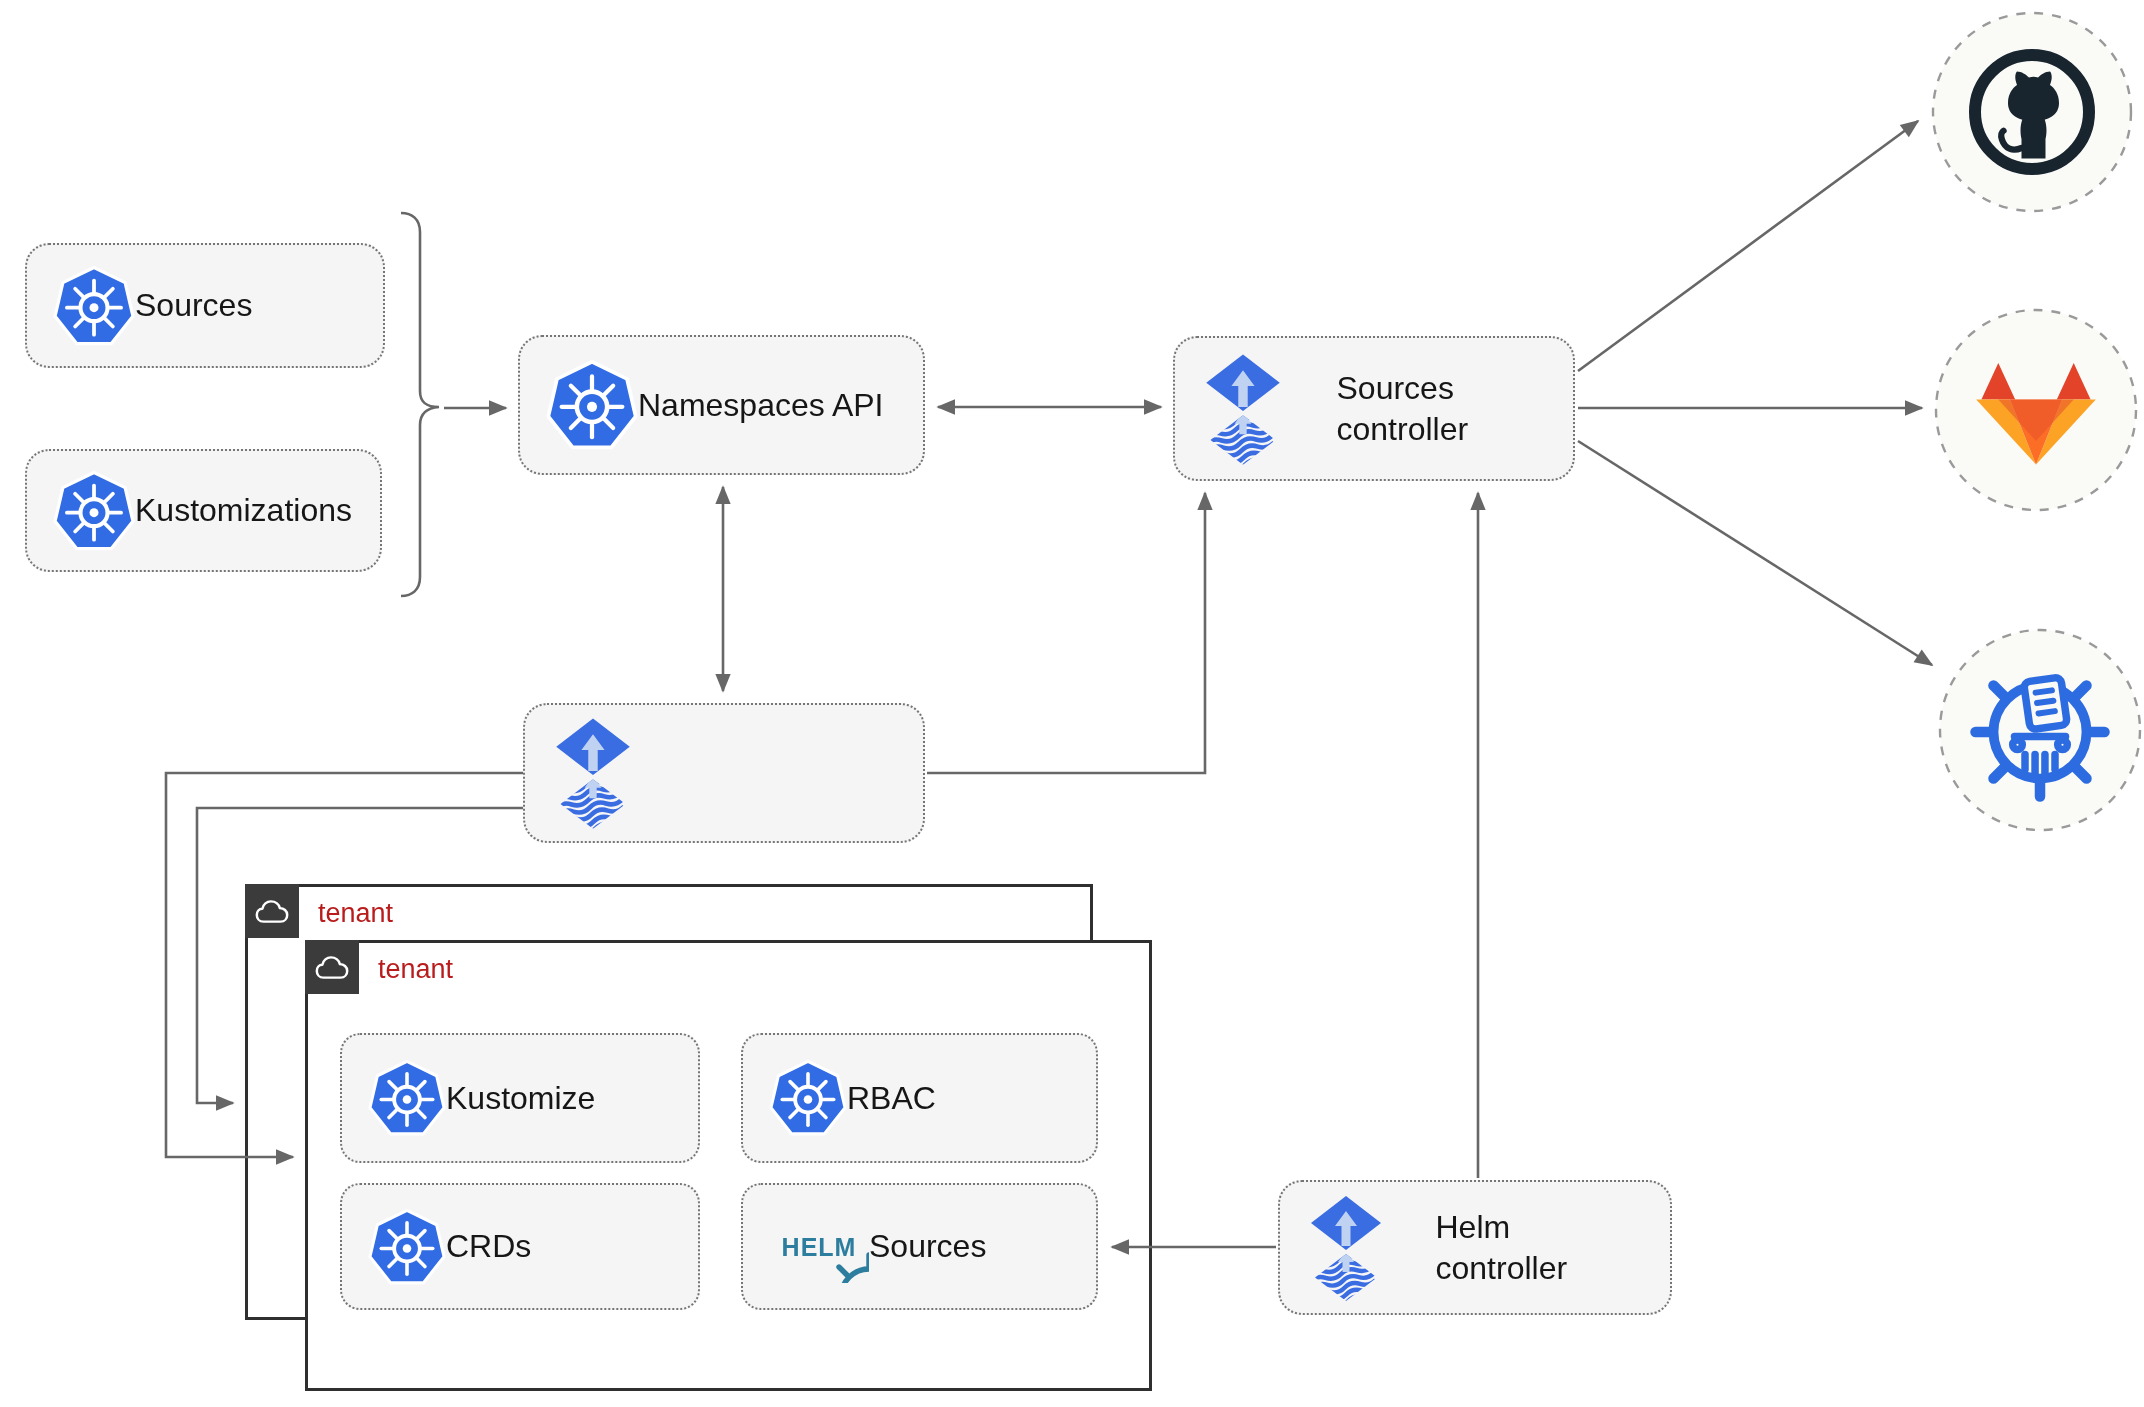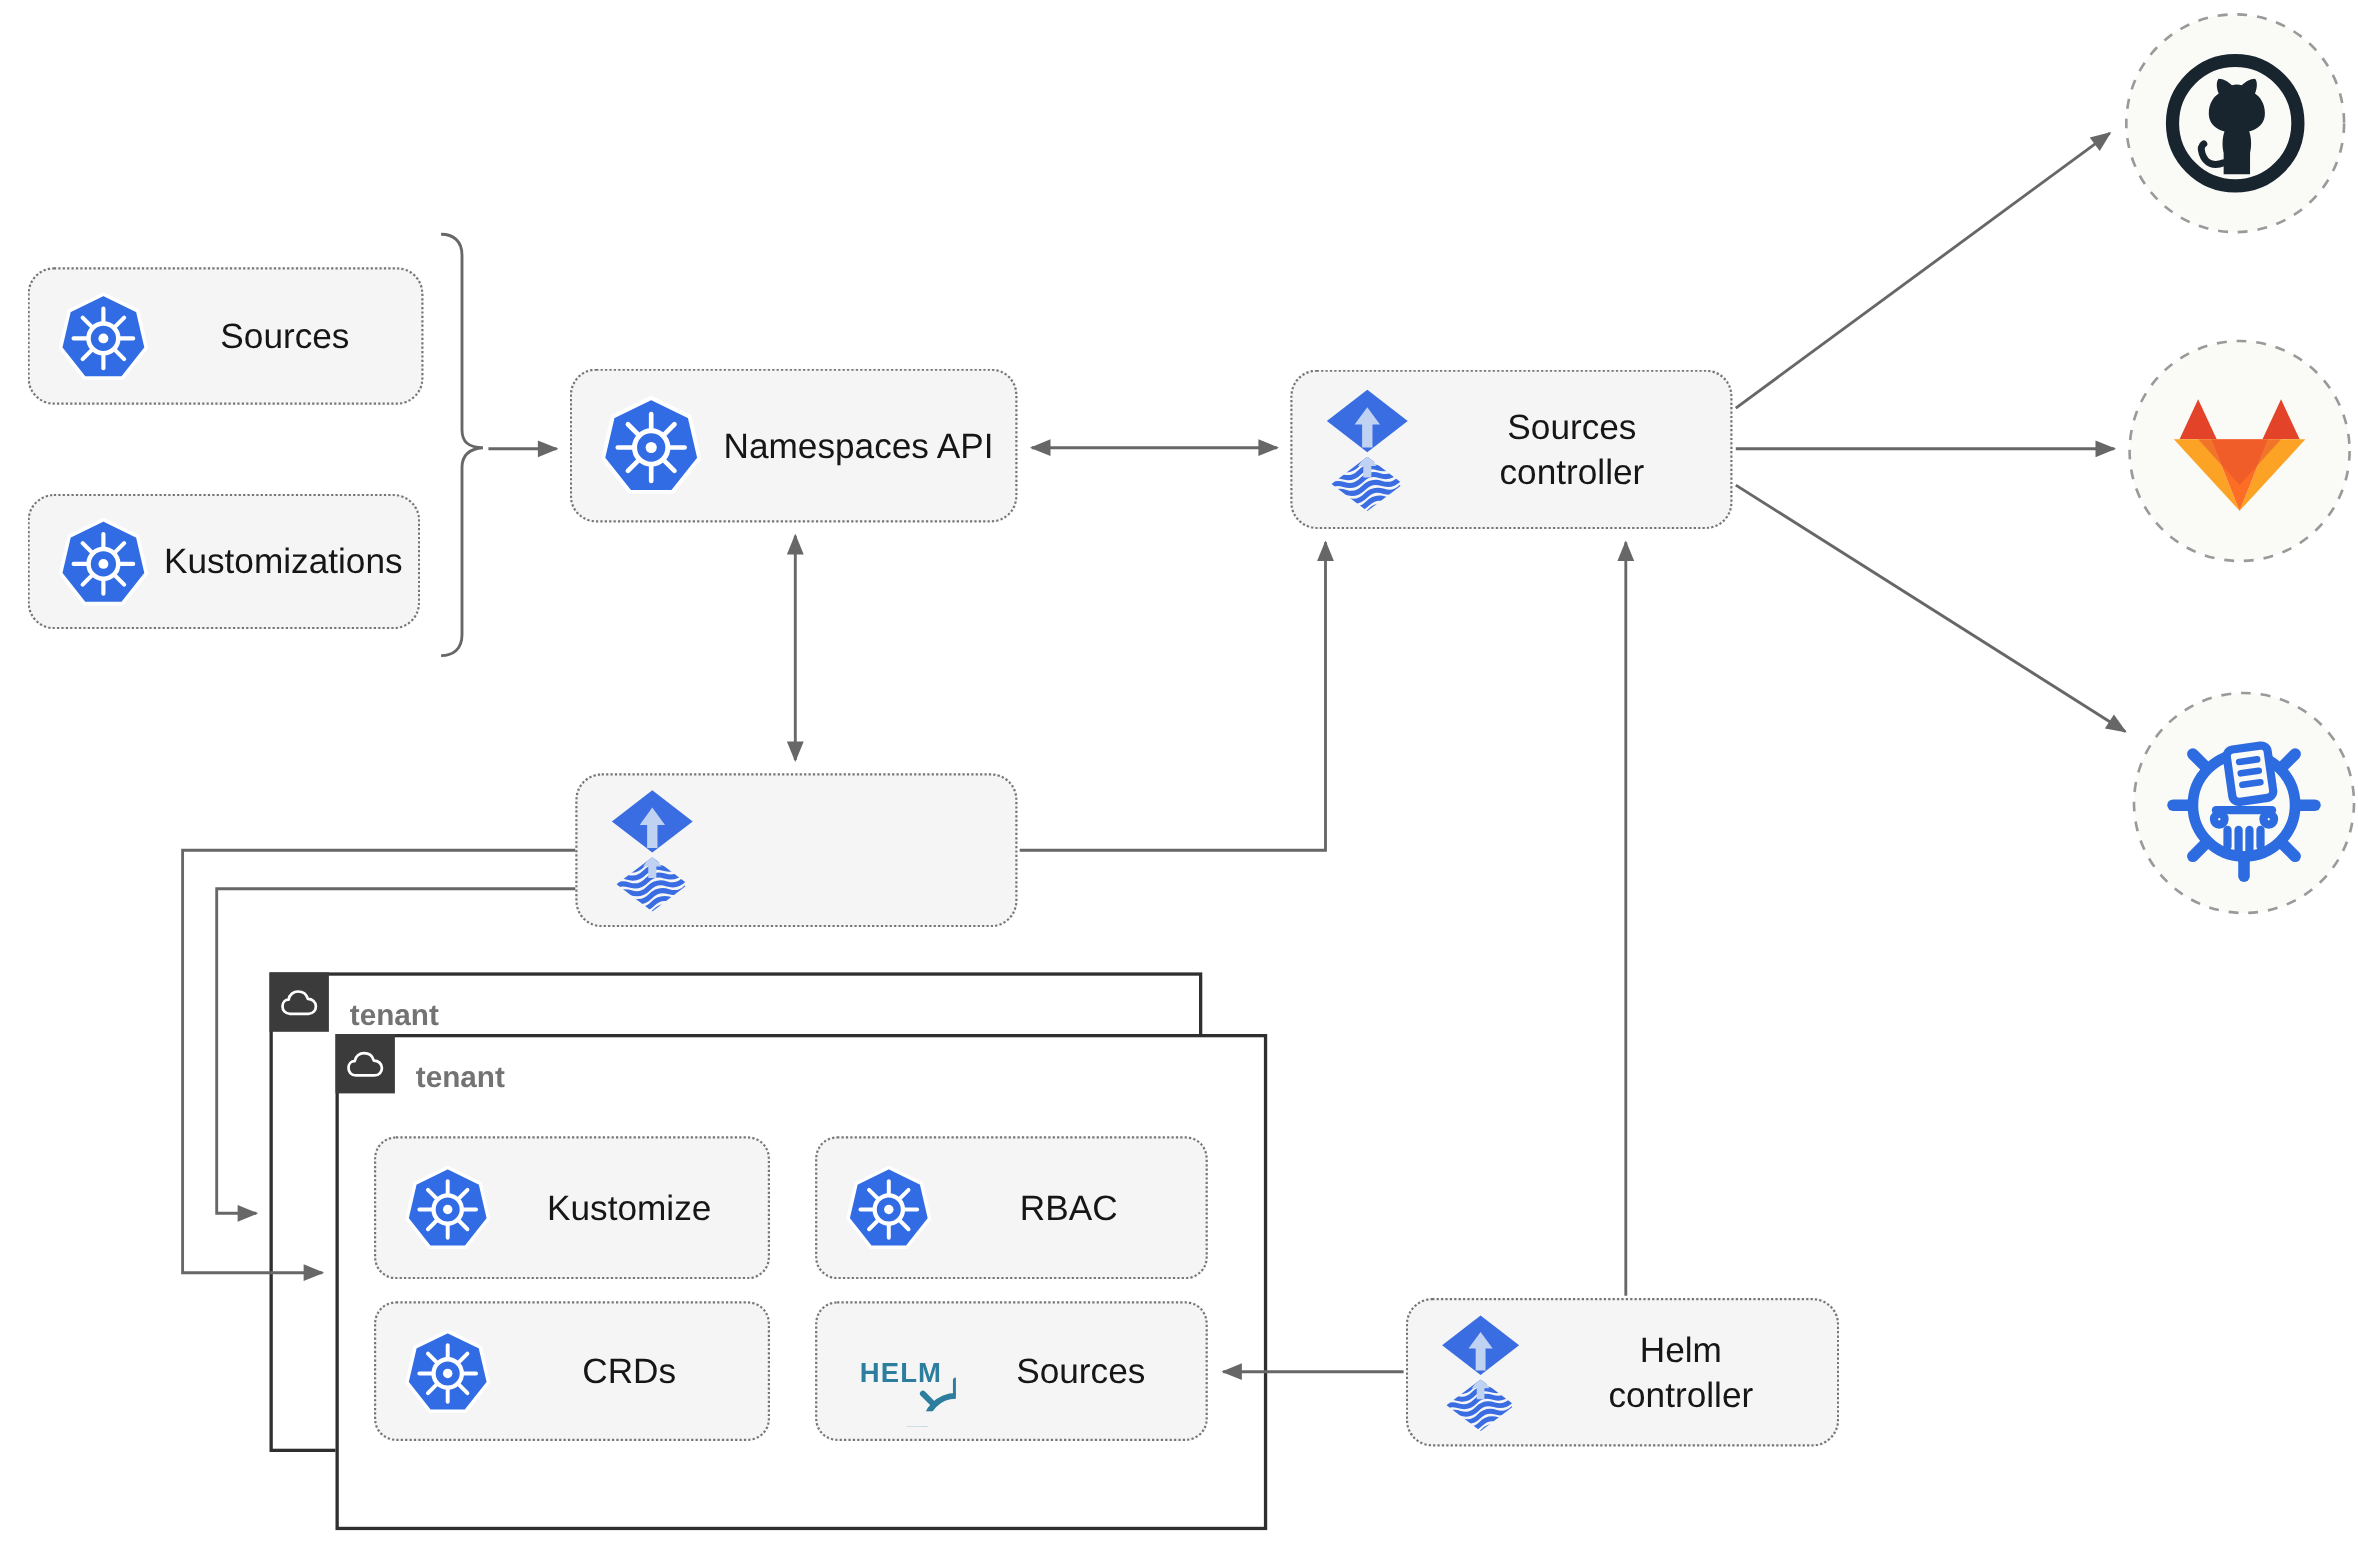--- a/index.html
+++ b/index.html
@@ -7,33 +7,33 @@
     width:2144px;height:1407px;position:relative;background:#ffffff;
     font-family:"Liberation Sans",sans-serif;overflow:hidden;
   }
   .node{
     position:absolute;background:#f5f5f5;border:2px dotted #757575;
     border-radius:24px;display:flex;align-items:center;
     box-sizing:border-box;z-index:15;
   }
   .node .icon{margin-left:26px;flex:0 0 auto;display:block}
   .lbl{
-    flex:1;text-align:center;font-size:32px;color:#161616;line-height:1.28;
+    flex:1;font-size:32px;color:#161616;line-height:1.28;
   }
   .lbl.two{max-width:185px;margin:0 auto}
   .tenant{
     position:absolute;background:#ffffff;border:3px solid #2f2f2f;
     box-sizing:border-box;
   }
   .tenant .tab{
     position:absolute;left:-3px;top:-3px;width:54px;height:54px;
     background:#3b3b3b;display:flex;align-items:center;justify-content:center;
   }
   .tenant .tenant-label{
-    position:absolute;left:70px;top:21px;font-size:27px;color:#737373;font-weight:bold;
+    position:absolute;left:70px;top:11px;font-size:27px;color:#b91c1c;
   }
   .ext{position:absolute;z-index:15}
   #overlay{position:absolute;left:0;top:0;z-index:50;pointer-events:none}
   svg text.helm-word{
     font-family:"Liberation Sans",sans-serif;font-weight:bold;
     font-size:25px;letter-spacing:1px;fill:#2c7d9e;
   }
 </style>
 </head>
 <body>

